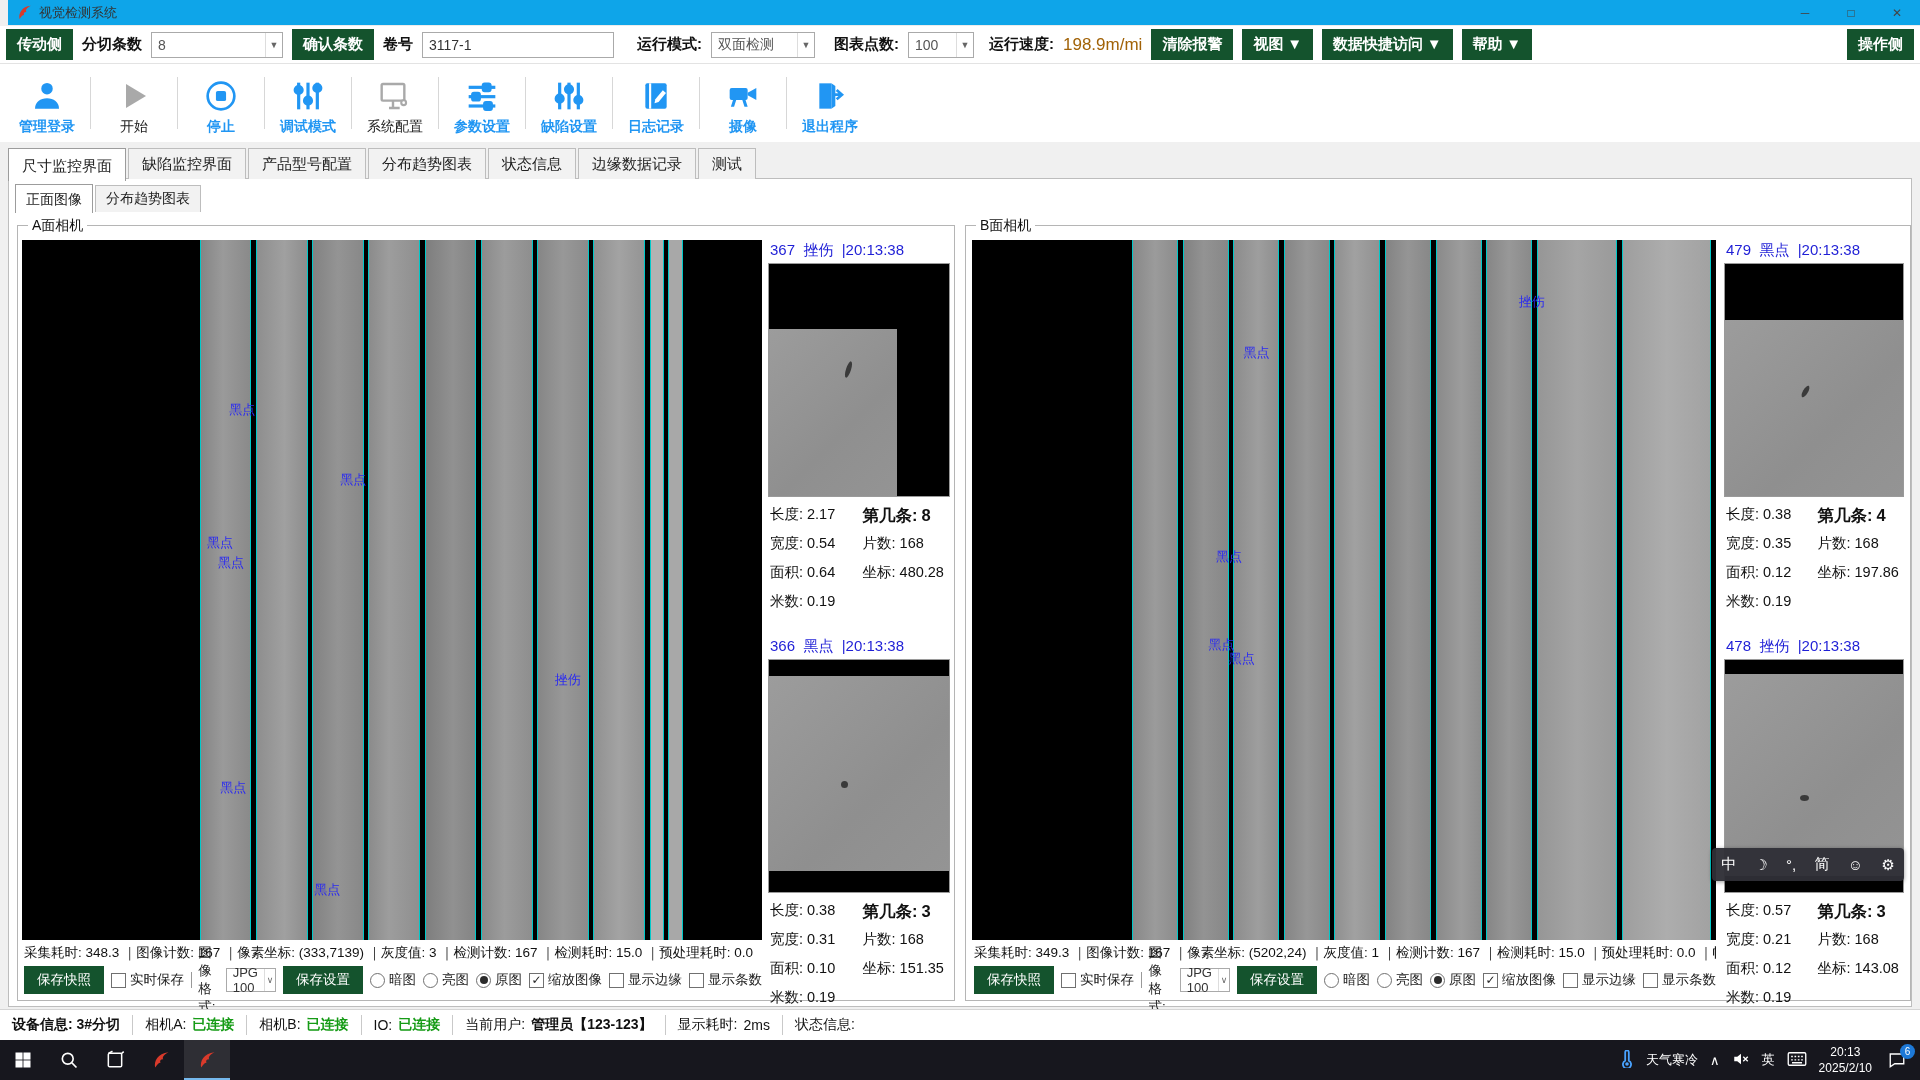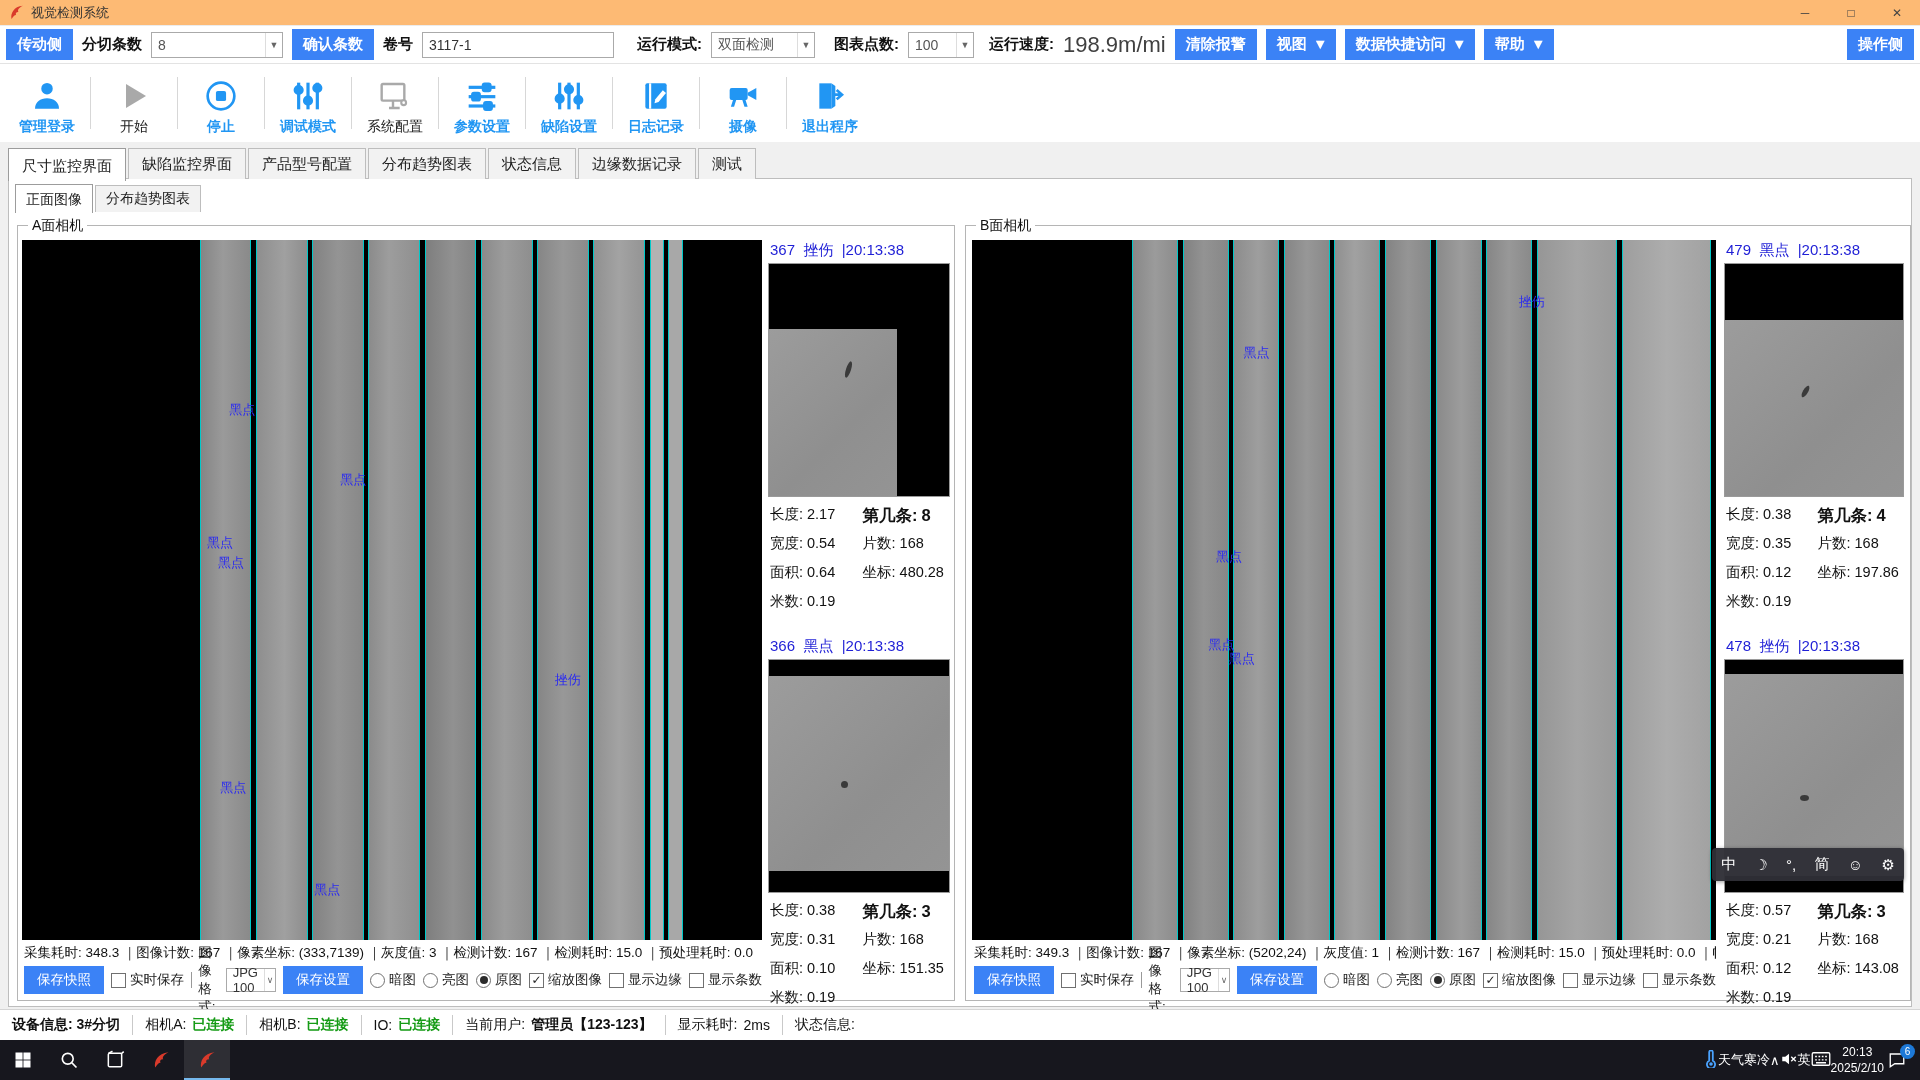--- a/index.html
+++ b/index.html
@@ -1,33 +1,33 @@
 <!DOCTYPE html>
 <html><head>
 <meta charset="utf-8">
 <style>
 *{box-sizing:border-box;margin:0;padding:0}
 html,body{width:1920px;height:1080px;overflow:hidden}
 body{font-family:"Liberation Sans","DejaVu Sans",sans-serif;background:#f0f0f0;position:relative;font-size:14px;color:#222}
 
 
-.titlebar{position:absolute;left:0;top:0;right:0;height:26px;background:#fdba74;display:flex;align-items:center;padding-left:8px;border-bottom:1px solid #ececec;z-index:5}
+.titlebar{position:absolute;left:8px;top:0;right:0;height:26px;background:#0ea5e9;display:flex;align-items:center;padding-left:8px;border-bottom:1px solid #ececec;z-index:5}
 .titlebar .logo{width:17px;height:17px;margin-right:6px}
 .titlebar .ttl{font-size:13px;color:#333}
 .win-btns{margin-left:auto;display:flex;height:100%}
 .win-btn{width:46px;height:100%;display:flex;align-items:center;justify-content:center;font-size:12px;color:#444;cursor:default}
 
 
 .toolbar1{position:absolute;left:0;top:26px;right:0;height:38px;background:#fff;border-bottom:1px solid #e3e3e3;display:flex;align-items:center;gap:9px;padding:0 6px;z-index:5}
 .blab{font-weight:bold;font-size:15px;color:#111;white-space:nowrap}
-.btn-blue{background:#3b82f6;color:#fff;border:none;font-weight:bold;font-size:15px;padding:6px 11px;white-space:nowrap;font-family:Liberation Mono, monospace;cursor:pointer}
+.btn-blue{background:#14532d;color:#fff;border:none;font-weight:bold;font-size:15px;padding:6px 11px;white-space:nowrap;font-family:Liberation Serif, serif;cursor:pointer}
 .dropdown{border:1px solid #aaa;background:#fff;display:flex;align-items:center;height:26px;padding-left:6px;position:relative;font-size:14px;color:#555}
 .dropdown .arr{margin-left:auto;width:17px;height:100%;border-left:1px solid #ddd;display:flex;align-items:center;justify-content:center;color:#666;font-size:9px}
 .tb-input{border:1px solid #aaa;height:26px;padding:0 6px;font-size:14px;font-family:inherit;color:#333}
-.speedval{font-size:22px;color:#404040;white-space:nowrap}
+.speedval{font-size:17px;color:#a16207;white-space:nowrap}
 .opside{margin-left:auto}
 
 
 .icontoolbar{position:absolute;left:0;top:64px;right:0;height:78px;background:#fff;display:flex;align-items:center;padding:2px 4px;z-index:4}
 .titem{width:86px;display:flex;flex-direction:column;align-items:center;justify-content:flex-end;gap:5px;height:66px;cursor:pointer}
 .titem .ticon{width:34px;height:34px;display:flex;align-items:center;justify-content:center}
 .titem .ticon svg{width:32px;height:32px}
 .tlabel{font-size:14px;font-weight:bold;color:#2196f3;white-space:nowrap}
 .titem.gray .tlabel{color:#222;font-weight:normal}
 .tsep{width:1px;height:52px;background:#d7d7d7}
@@ -89,21 +89,21 @@
 .seg{padding:0 12px;white-space:nowrap;display:flex;gap:6px;align-items:center}
 .ssep{width:1px;height:20px;background:#c9c9c9}
 .b{font-weight:bold}
 .green{color:#169b16;font-weight:bold}
 
 
 .taskbar{position:absolute;left:0;top:1040px;right:0;height:40px;background:#17171e;display:flex;align-items:center;color:#fff;z-index:10}
 .tb-ico{width:46px;height:40px;display:flex;align-items:center;justify-content:center;cursor:pointer}
 .tb-ico svg{width:20px;height:20px}
 .tb-ico.appactive{background:rgba(255,255,255,.10);box-shadow:inset 0 -2px 0 #76b9ed}
-.tray{margin-left:auto;display:flex;align-items:center;padding-right:10px;font-size:13px}
+.tray{margin-left:auto;display:flex;align-items:center;gap:12px;padding-right:10px;font-size:13px}
 .tray .txt{white-space:nowrap}
 .clock{font-size:12px;line-height:1.35;text-align:center;white-space:nowrap}
 .noti{position:relative;width:26px;height:26px;display:flex;align-items:center;justify-content:center}
 .badge{position:absolute;top:-3px;right:-5px;min-width:15px;height:15px;border-radius:8px;background:#1d79d8;color:#fff;font-size:10px;display:flex;align-items:center;justify-content:center;padding:0 3px}
 
 
 .imebar{position:absolute;left:1712px;top:848px;width:192px;height:33px;background:rgba(47,47,54,.96);border-radius:4px;display:flex;align-items:center;justify-content:space-around;color:#fff;font-size:15px;z-index:40;box-shadow:0 1px 4px rgba(0,0,0,.4)}
 .ime-item{cursor:pointer;padding:0 2px}
 </style>
 </head>

